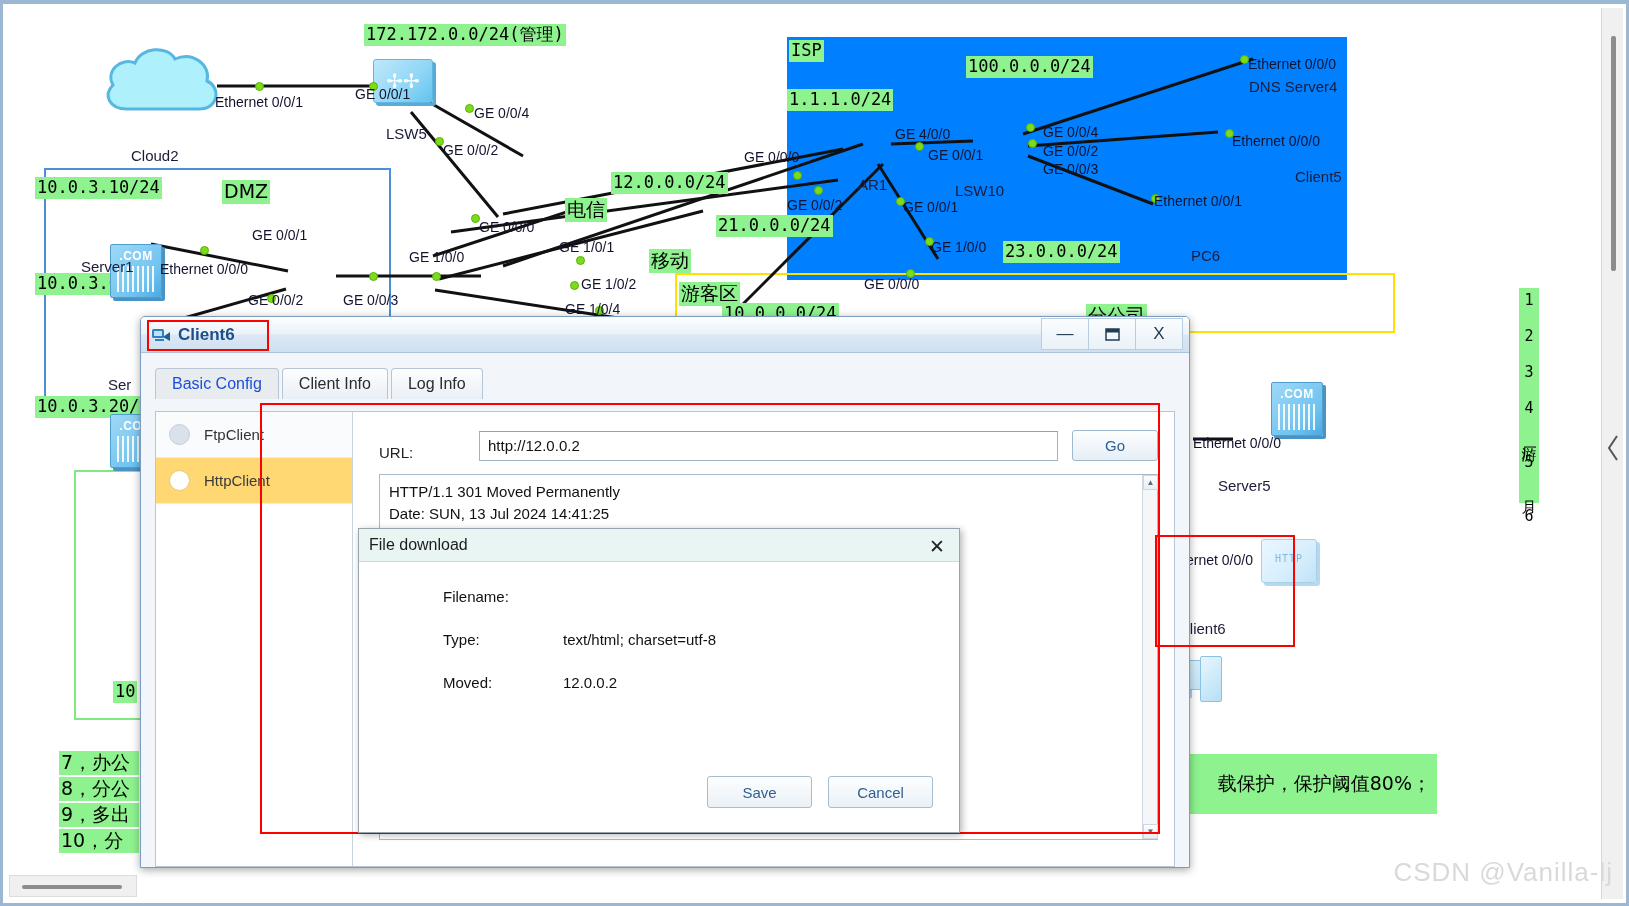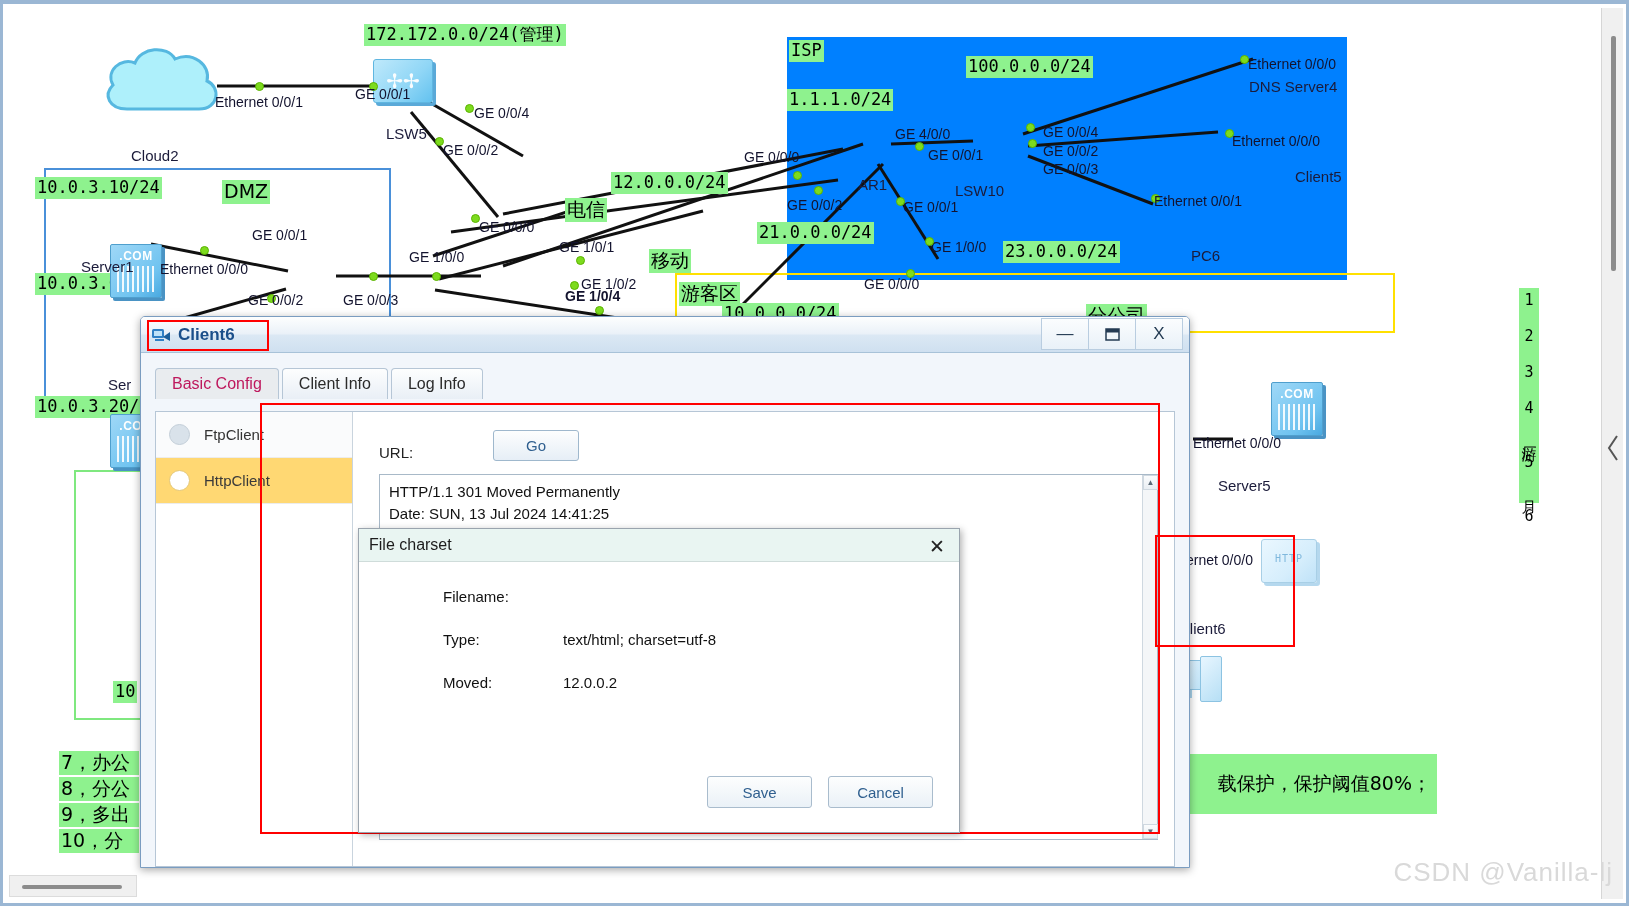--- a/index.html
+++ b/index.html
@@ -178,21 +178,21 @@
   .tabs { position:relative; height:34px; display:flex; align-items:flex-end; }
   .tab {
     height:31px; padding:0 16px;
     display:flex; align-items:center;
     font-size:16px; color:#2b2b2b;
     background:linear-gradient(180deg,#fdfefe,#e9eff6);
     border:1px solid #b6c6d6; border-bottom:none;
     border-radius:4px 4px 0 0;
     margin-right:3px;
   }
-  .tab.active { background:#e9ecef; color:#be185d; }
+  .tab.active { background:#e9ecef; color:#1d4ed8; }
 
   .tabpanel {
     position:absolute; left:14px; top:58px; right:14px; bottom:0;
     background:#ffffff; border:1px solid #b6c6d6; border-top:1px solid #b6c6d6;
     display:flex;
   }
   .sidelist { width:197px; border-right:1px solid #c9d4de; background:#fff; }
   .sideitem {
     height:46px; display:flex; align-items:center; padding-left:13px;
     font-size:15px; color:#333;
@@ -393,25 +393,25 @@
       <div class="dev sw" style="left:470px;top:248px;">
         <div class="glyph">☷</div>
       </div>
       <div class="iflabel" style="left:406px;top:245px;">GE 1/0/0</div>
       <div class="port" style="left:429px;top:268px;"></div>
       <div class="port" style="left:573px;top:252px;"></div>
       <div class="iflabel" style="left:556px;top:235px;">GE 1/0/1</div>
       <div class="port" style="left:567px;top:277px;"></div>
       <div class="iflabel" style="left:578px;top:272px;">GE 1/0/2</div>
       <div class="port" style="left:592px;top:302px;"></div>
-      <div class="iflabel" style="left:562px;top:284px;font-weight:bold;">GE 1/0/4</div>
+      <div class="iflabel" style="left:562px;top:297px;">GE 1/0/4</div>
 
       <div class="ghl" style="left:608px;top:168px;">12.0.0.0/24</div>
       <div class="ghl cn" style="left:562px;top:194px;">电信</div>
-      <div class="ghl" style="left:754px;top:211px;margin-top:7px;">21.0.0.0/24</div>
+      <div class="ghl" style="left:713px;top:211px;">21.0.0.0/24</div>
       <div class="ghl cn" style="left:646px;top:245px;">移动</div>
       <div class="ghl cn" style="left:676px;top:278px;">游客区</div>
       <div class="ghl" style="left:719px;top:299px;">10.0.0.0/24</div>
 
       <div class="ghl" style="left:786px;top:36px;">ISP</div>
       <div class="ghl" style="left:963px;top:52px;">100.0.0.0/24</div>
       <div class="ghl" style="left:784px;top:85px;">1.1.1.0/24</div>
       <div class="ghl" style="left:1000px;top:237px;">23.0.0.0/24</div>
 
       <div class="dev router" style="left:826px;top:117px;">
@@ -542,40 +542,41 @@
           </div>
           <div class="sideitem sel">
             <div class="radio on"></div>
             <span>HttpClient</span>
           </div>
         </div>
 
         <div class="rightpane">
           <div class="urlrow">
             <div class="lbl">URL:</div>
+            <div class="urlinput" placeholder="http://">http://12.0.0.2</div>
             <div class="gobtn">Go</div>
           </div>
           <div class="respbox">HTTP/1.1 301 Moved Permanently
 Date: SUN, 13 Jul 2024 14:41:25
 Connection: Keep-Alive</div>
           <div class="respscroll">
             <div class="up">▲</div>
             <div class="dn">▼</div>
           </div>
         </div>
       </div>
     </div>
   </div>
 
   <div class="red-annot"></div>
   <div class="red-annot2"></div>
 
   <div class="dlg">
     <div class="dlg-title">
-      <div class="t">File charset</div>
+      <div class="t">File download</div>
       <div class="dlg-close">✕</div>
     </div>
     <div class="dlg-body">
 
       <div class="dlg-row">
         <div class="k">Filename:</div>
         <div class="v"></div>
       </div>
       <div class="dlg-row">
         <div class="k">Type:</div>

